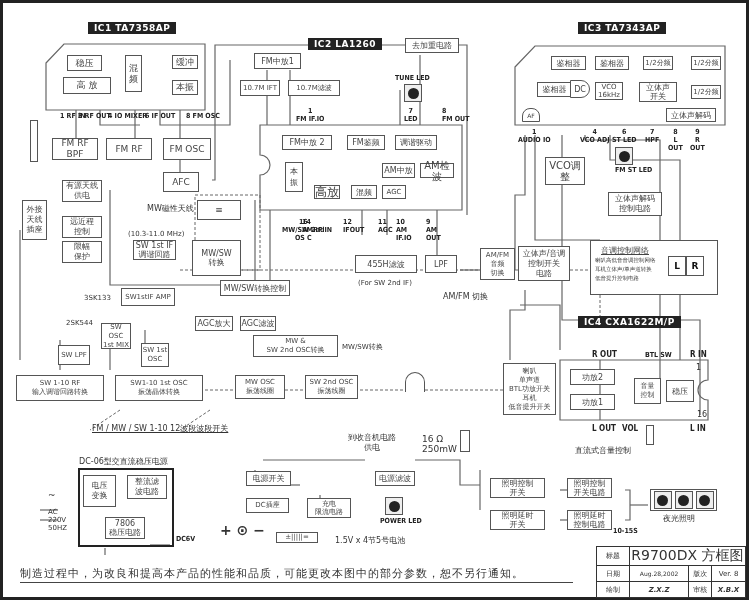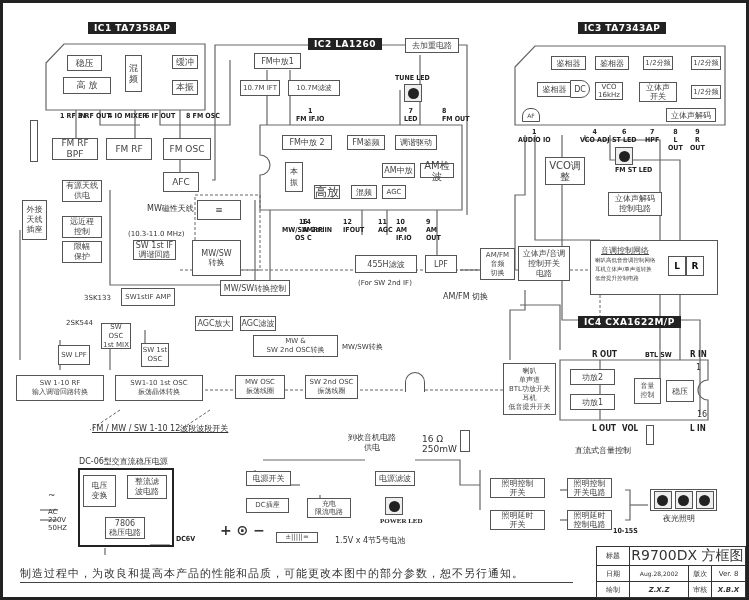--- a/index.html
+++ b/index.html
@@ -290,21 +290,21 @@
 限流电路</div>
 <div class="b" style="left:276px;top:532px;width:42px;height:11px;font-size:7px;">±|||||=</div>
 <div class="tn" style="left:335px;top:536px;">1.5V x 4节5号电池</div>
 <div class="tn" style="left:220px;top:525px;font-size:14px;font-weight:bold;">+ ⊙ −</div>
 <div class="b" style="left:375px;top:471px;width:40px;height:15px;font-size:8px;">电源滤波</div>
 <div class="tn" style="left:348px;top:433px;text-align:center;">到收音机电路
 供电</div>
 <div class="led" style="left:385px;top:497px;">
     <span></span>
   </div>
-<div class="t" style="left:380px;top:517px;font-family:Liberation Serif, serif;">POWER LED</div>
+<div class="t" style="left:380px;top:517px;">POWER LED</div>
 <div class="b" style="left:490px;top:478px;width:55px;height:20px;font-size:8px;line-height:9px;">照明控制
 开关</div>
 <div class="b" style="left:567px;top:478px;width:45px;height:20px;font-size:8px;line-height:9px;">照明控制
 开关电路</div>
 <div class="b" style="left:490px;top:510px;width:55px;height:20px;font-size:8px;line-height:9px;">照明延时
 开关</div>
 <div class="b" style="left:567px;top:510px;width:45px;height:20px;font-size:8px;line-height:9px;">照明延时
 控制电路</div>
 <div class="t" style="left:613px;top:527px;">10-15S</div>
 <div class="b" style="left:650px;top:489px;width:67px;height:22px;flex-direction:row;gap:3px;">

